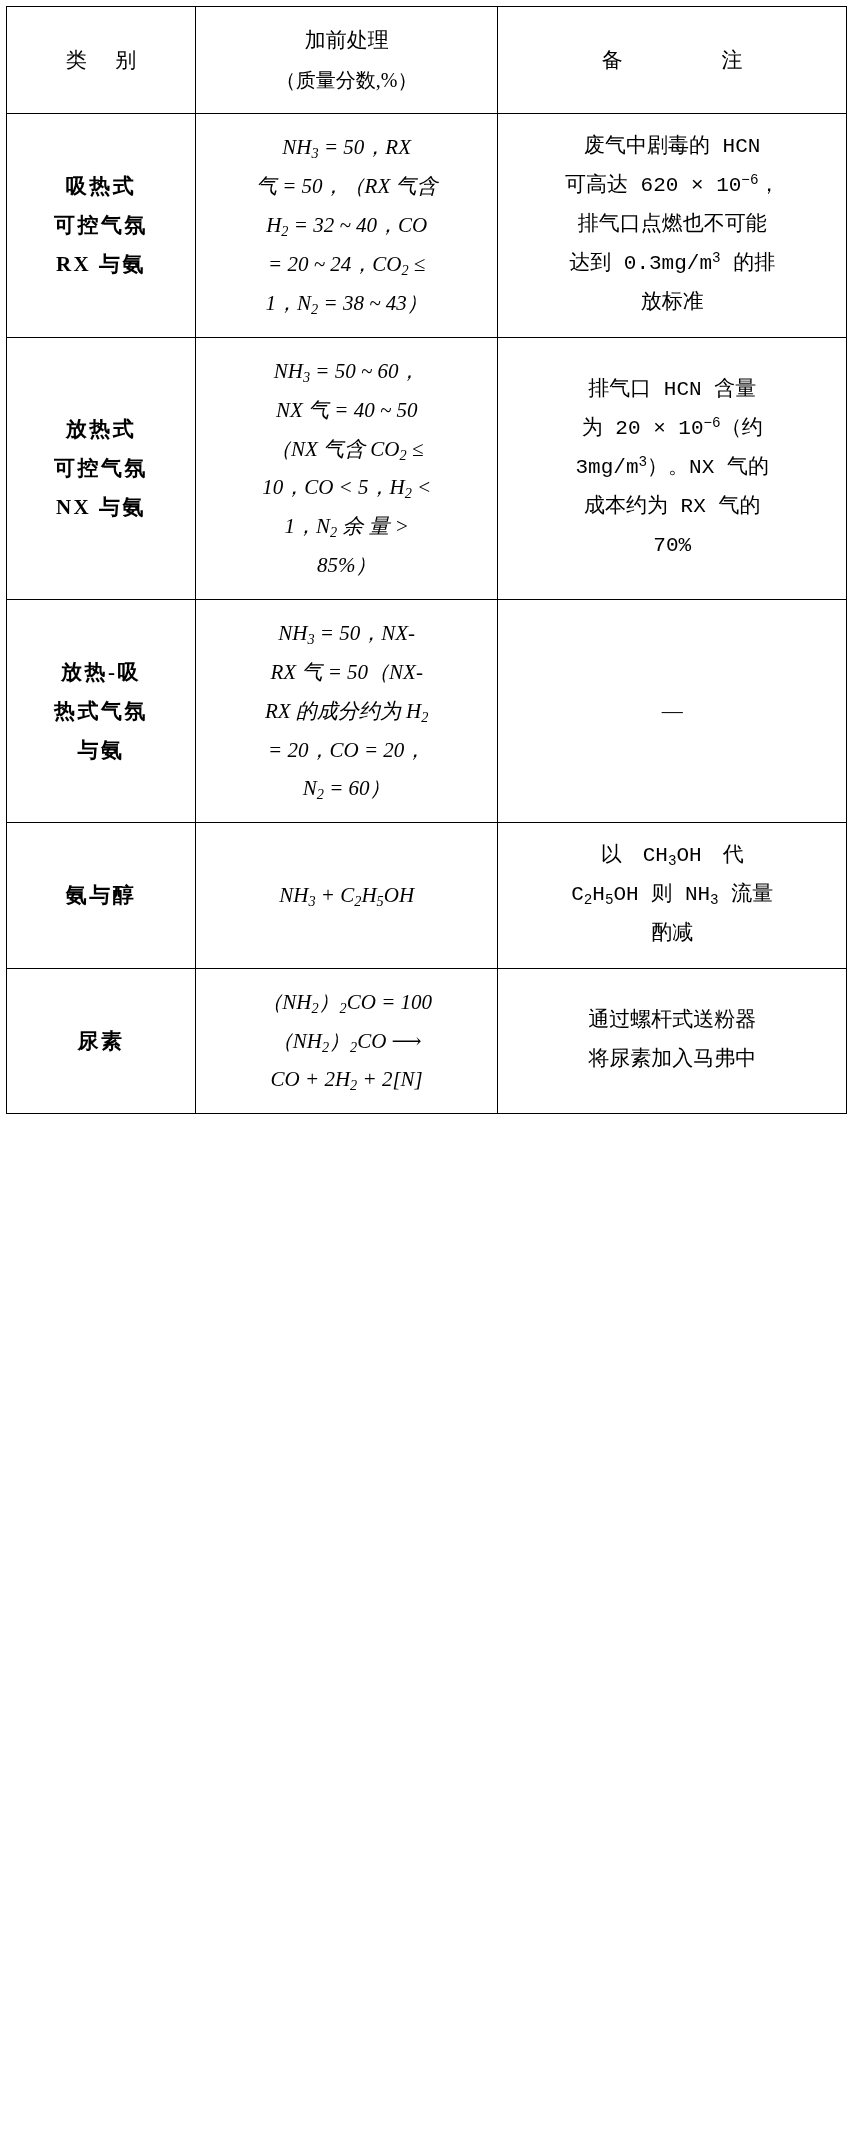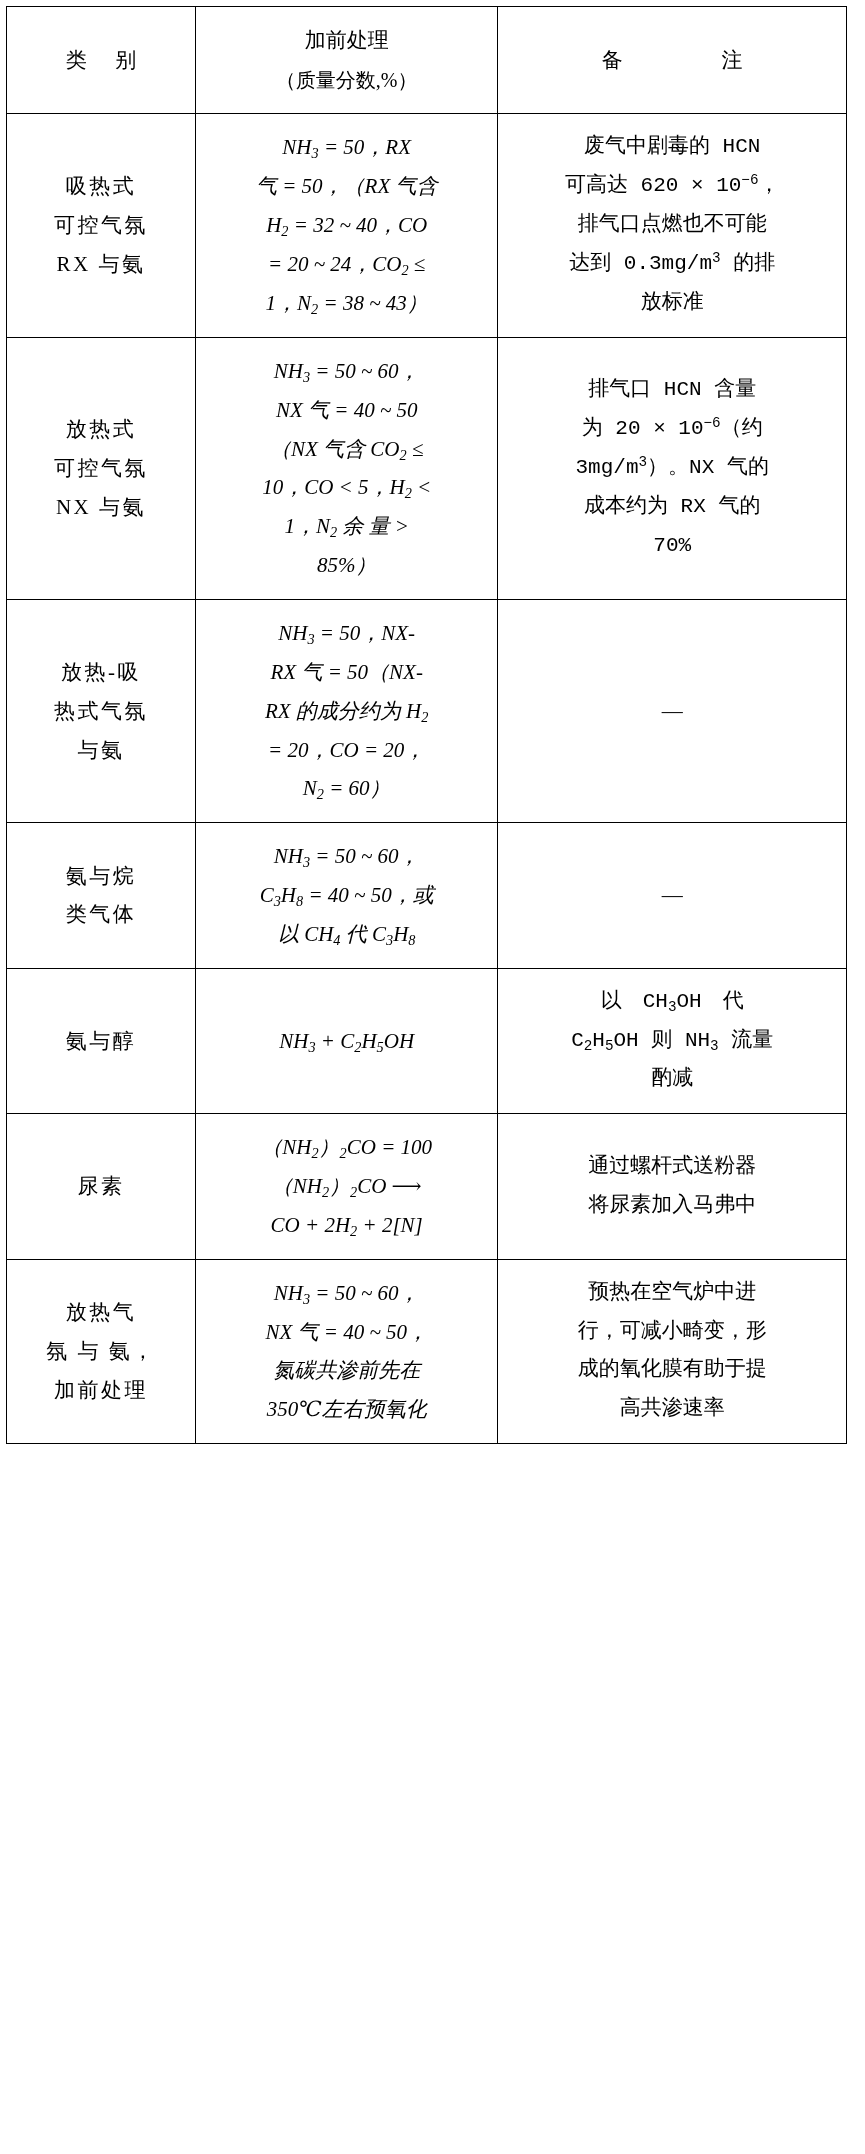--- a/index.html
+++ b/index.html
@@ -43,20 +43,21 @@
     font-size: 20px;
     margin-top: 2px;
   }
   .sp1 { letter-spacing: 0.55em; padding-left: 0.55em; }
   .sp2 { letter-spacing: 0.9em; padding-left: 0.9em; }
 
   .cat {
     font-size: 22px;
     line-height: 2.0;
     letter-spacing: 0.12em;
+    font-weight: bold;
   }
   .mid { font-size: 21px; line-height: 2.0; font-style: italic; }
   .note { font-size: 21px; line-height: 2.0; font-family: Liberation Mono, monospace; }
   .dash { font-size: 22px; }
 
   sub { font-size: 0.68em; vertical-align: -0.28em; }
   sup { font-size: 0.68em; vertical-align: 0.52em; }
 </style>
 </head>
 <body>
@@ -124,29 +125,20 @@
         <td class="mid">
           NH<sub>3</sub> = 50，NX-<br>
           RX 气 = 50（NX-<br>
           RX 的成分约为 H<sub>2</sub><br>
           = 20，CO = 20，<br>
           N<sub>2</sub> = 60）
         </td>
         <td class="dash">—</td>
       </tr>
 
-      <tr>
-        <td class="cat">氨与烷<br>类气体</td>
-        <td class="mid">
-          NH<sub>3</sub> = 50 ~ 60，<br>
-          C<sub>3</sub>H<sub>8</sub> = 40 ~ 50，或<br>
-          以 CH<sub>4</sub> 代 C<sub>3</sub>H<sub>8</sub>
-        </td>
-        <td class="dash">—</td>
-      </tr>
 
       <tr>
         <td class="cat">氨与醇</td>
         <td class="mid">
           NH<sub>3</sub> + C<sub>2</sub>H<sub>5</sub>OH
         </td>
         <td class="note">
           以　CH<sub>3</sub>OH　代<br>
           C<sub>2</sub>H<sub>5</sub>OH 则 NH<sub>3</sub> 流量<br>
           酌减
@@ -159,30 +151,15 @@
           （NH<sub>2</sub>）<sub>2</sub>CO = 100<br>
           （NH<sub>2</sub>）<sub>2</sub>CO ⟶<br>
           CO + 2H<sub>2</sub> + 2[N]
         </td>
         <td class="note">
           通过螺杆式送粉器<br>
           将尿素加入马弗中
         </td>
       </tr>
 
-      <tr>
-        <td class="cat">放热气<br>氛 与 氨，<br>加前处理</td>
-        <td class="mid">
-          NH<sub>3</sub> = 50 ~ 60，<br>
-          NX 气 = 40 ~ 50，<br>
-          氮碳共渗前先在<br>
-          350℃左右预氧化
-        </td>
-        <td class="note">
-          预热在空气炉中进<br>
-          行，可减小畸变，形<br>
-          成的氧化膜有助于提<br>
-          高共渗速率
-        </td>
-      </tr>
     </tbody>
   </table>
 </div>
 
 </body></html>

